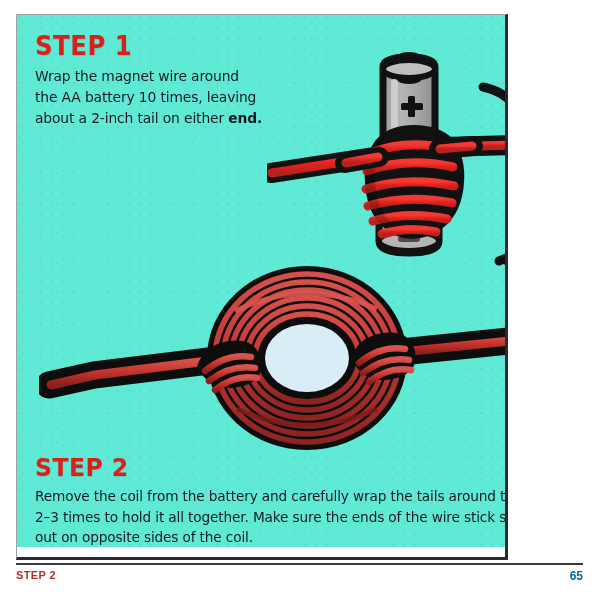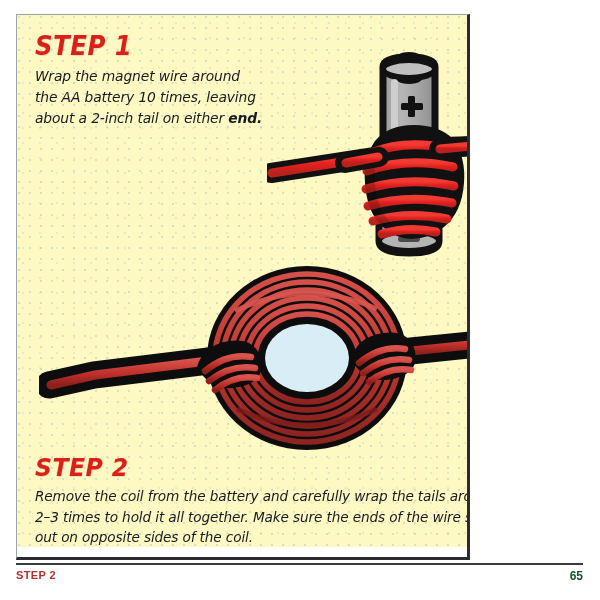--- a/index.html
+++ b/index.html
@@ -21,30 +21,29 @@
     width: 600px;
     height: 600px;
     background: #ffffff;
   }
 
   
   #panel {
     position: absolute;
     left: 16px;
     top: 14px;
-    width: 454px;
+    width: 492px;
     height: 546px;
-    background: #fef9c3;
+    background: #5eead4;
     border-right: 3px solid #2b2b2f;
     border-bottom: 3px solid #2b2b2f;
     border-left: 1px solid #9aa3a8;
     border-top: 1px solid #9aa3a8;
     box-sizing: border-box;
     overflow: hidden;
-    font-style: italic;
   }
 
   
   #panel .texture {
     position: absolute;
     inset: 0;
     background-image:
       radial-gradient(circle at 2px 2px, rgba(120,170,200,0.30) 1.1px, transparent 1.2px),
       radial-gradient(circle at 6px 8px, rgba(120,170,200,0.18) 1px, transparent 1.1px);
     background-size: 11px 11px, 17px 15px;
@@ -118,21 +117,21 @@
     font-size: 11px;
     font-weight: bold;
     letter-spacing: 0.4px;
     color: #b0322f;
   }
   #footer-right {
     position: absolute;
     right: 0; top: 0;
     font-size: 12px;
     font-weight: bold;
-    color: #14532d;
+    color: #0369a1;
   }
 </style>
 </head>
 <body>
 
 <div id="page">
 
   <div id="panel">
     <div class="texture"></div>
 

